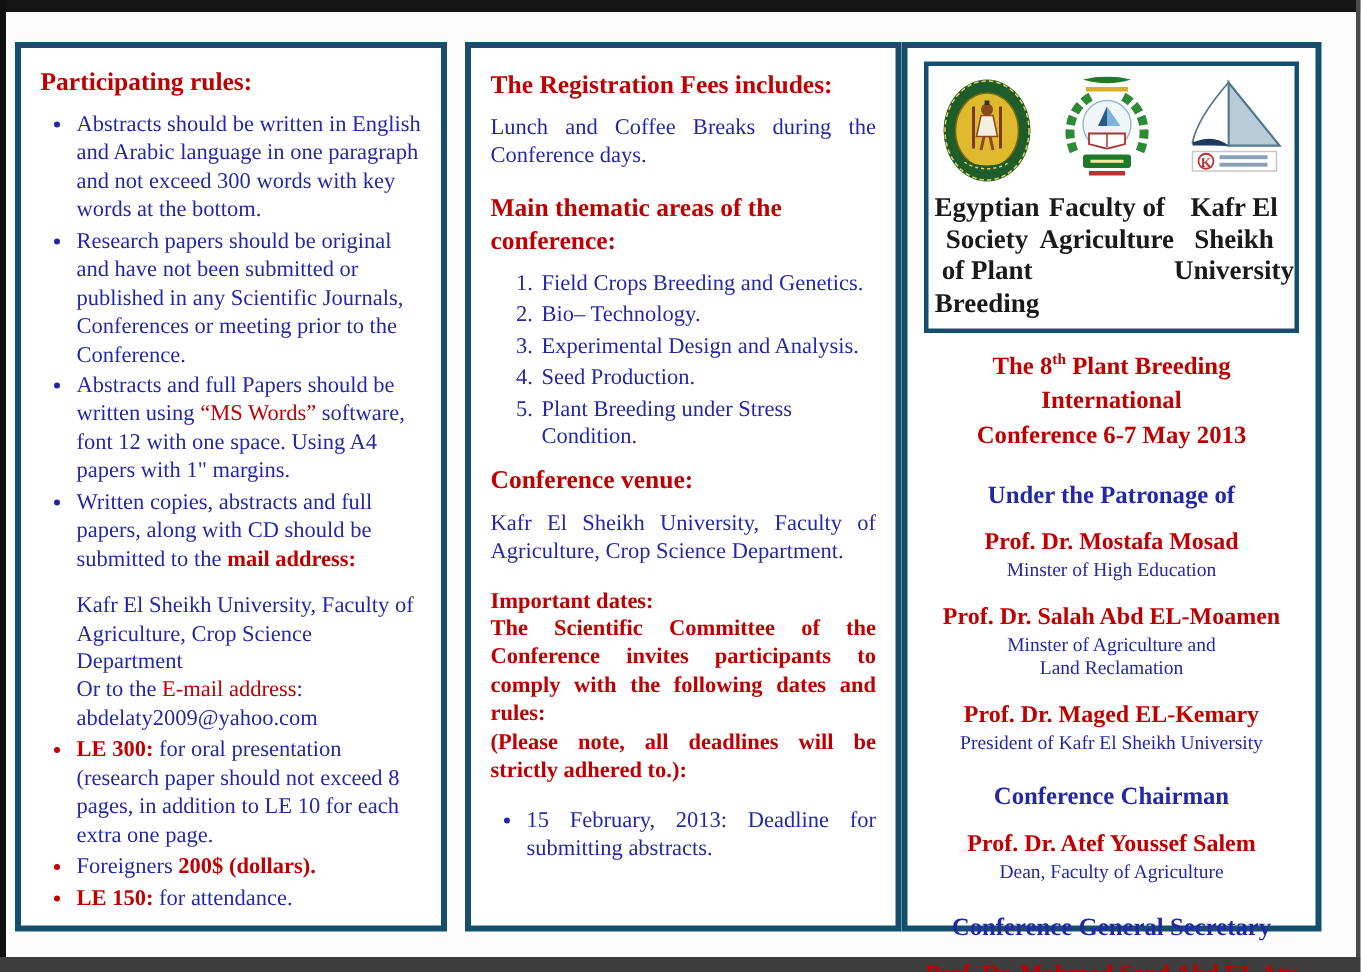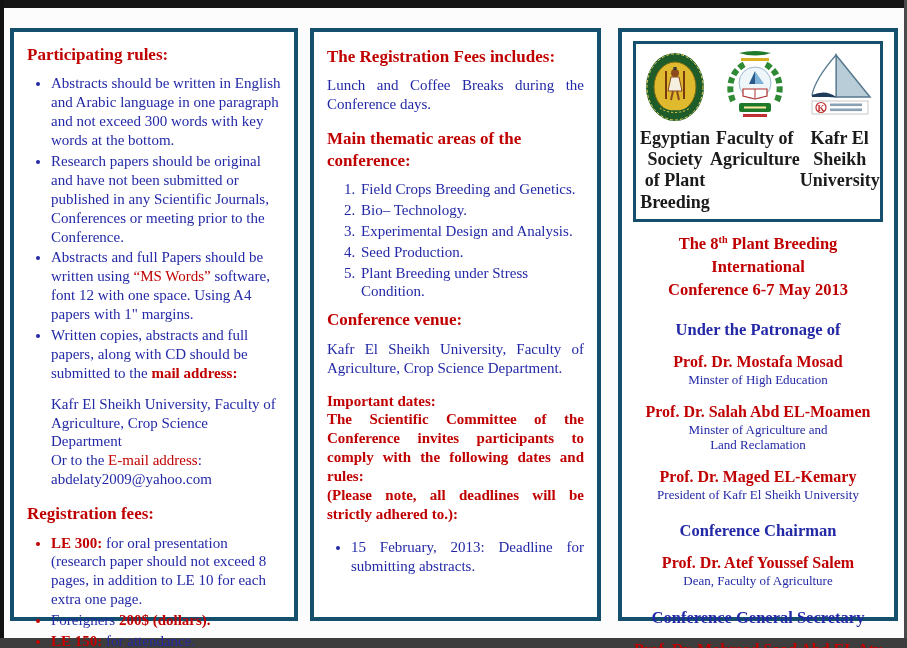--- a/index.html
+++ b/index.html
@@ -17,21 +17,21 @@
   .bar-left{position:absolute;left:0;top:0;width:4px;height:648px;background:#111;}
   .bar-right{position:absolute;right:0;top:0;width:3px;height:648px;background:#4a4a4a;}
   .bar-bottom{position:absolute;left:0;top:638px;width:907px;height:10px;background:#3d3d3d;}
 
   .panels{position:absolute;left:10px;top:28px;display:flex;}
   .panel{
     box-sizing:border-box;height:593px;background:#fff;
     border:4px solid var(--border);color:var(--blue);font-size:15px;line-height:1.26;
   }
   .p1{width:288px;margin-right:12px;padding:8px 12px 8px 13px;}
-  .p2{width:291px;margin-right:17px;padding:10px 13px;}
+  .p2{width:291px;margin-right:0;padding:10px 13px;}
   .p3{width:280px;padding:8px 11px;text-align:center;}
 
   .rhead{color:var(--red);font-weight:bold;font-size:17px;margin:4px 0 9px;}
   .r{color:var(--red);}
   .rb{color:var(--red);font-weight:bold;}
   .sup{vertical-align:super;font-size:0.62em;}
 
   ul.blist{margin:0 0 4px;padding-left:24px;}
   ul.blist li{margin-bottom:2px;}
   ul.blist li::marker{color:var(--blue);}
@@ -78,21 +78,20 @@
 
     <div class="panel p1">
       <div class="rhead">Participating rules:</div>
       <ul class="blist">
         <li><span>Abstracts should be written in English and Arabic language in one paragraph and not exceed 300 words with key words at the bottom.</span></li>
         <li><span>Research papers should be original and have not been submitted or published in any Scientific Journals, Conferences or meeting prior to the Conference.</span></li>
         <li><span>Abstracts and full Papers should be written using </span><span class="r">“MS Words”</span><span> software, font 12 with one space. Using A4 papers with 1" margins.</span></li>
         <li><span>Written copies, abstracts and full papers, along with CD should be submitted to the </span><span class="rb">mail address:</span></li>
       </ul>
       <div class="address"><span>Kafr El Sheikh University, Faculty of Agriculture, Crop Science Department</span><br><span>Or to the </span><span class="r">E-mail address</span><span>:</span><br><span>abdelaty2009@yahoo.com</span></div>
-      <div class="rhead mt14">Registration fees:</div>
       <ul class="blist fees">
         <li><span class="rb">LE 300:</span><span> for oral presentation (research paper should not exceed 8 pages, in addition to LE 10 for each extra one page.</span></li>
         <li><span>Foreigners </span><span class="rb">200$ (dollars).</span></li>
         <li><span class="rb">LE 150:</span><span> for attendance.</span></li>
 
       </ul>
     </div>
 
     <div class="panel p2">
       <div class="rhead">The Registration Fees includes:</div>

